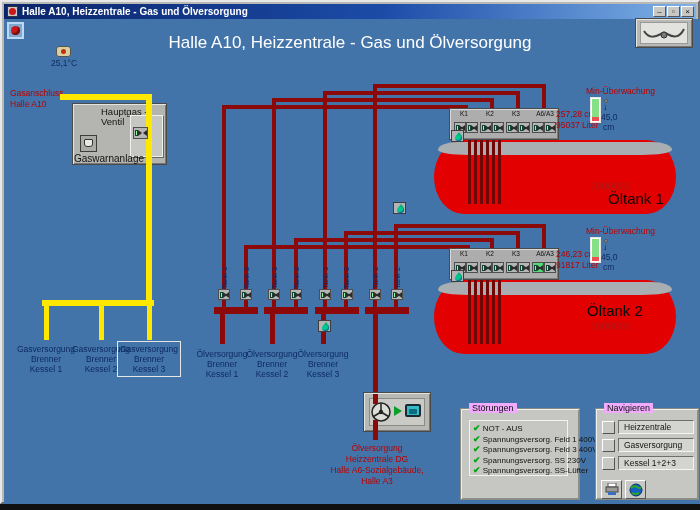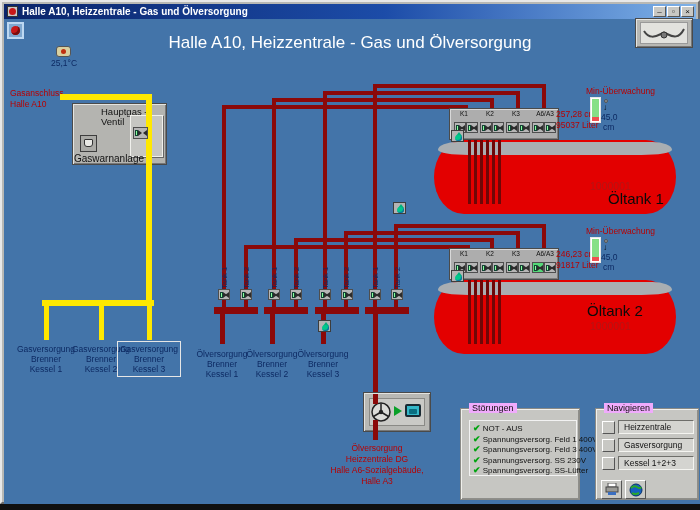--- a/index.html
+++ b/index.html
@@ -398,21 +398,21 @@
   </div>
   <div class="pr" style="left:371px;top:392px;width:5px;height:10px;"></div>
   <div class="pr" style="left:371px;top:418px;width:5px;height:20px;"></div>
   <div class="lblred" style="left:325px;top:441px;width:100px;text-align:center;">Ölversorgung
 Heizzentrale DG
 Halle A6-Sozialgebäude,
 Halle A3</div>
 
   <div class="panel" style="left:458px;top:406px;width:120px;height:92px;">
     <span class="legend">Störungen</span>
-    <div class="inset" style="left:8px;top:11px;width:108px;height:56px;">
+    <div class="inset" style="left:8px;top:11px;width:99px;height:56px;">
       <div class="chkrow" style="left:3px;top:2px;"><span class="chk">✔</span> <span>NOT - AUS</span></div>
       <div class="chkrow" style="left:3px;top:12.5px;"><span class="chk">✔</span> <span>Spannungsversorg. Feld 1 400V</span></div>
       <div class="chkrow" style="left:3px;top:23px;"><span class="chk">✔</span> <span>Spannungsversorg. Feld 3 400V</span></div>
       <div class="chkrow" style="left:3px;top:33.5px;"><span class="chk">✔</span> <span>Spannungsversorg. SS 230V</span></div>
       <div class="chkrow" style="left:3px;top:44px;"><span class="chk">✔</span> <span>Spannungsversorg. SS-Lüfter</span></div>
     </div>
   </div>
 
   <div class="panel" style="left:593px;top:406px;width:104px;height:92px;">
     <span class="legend">Navigieren</span>

